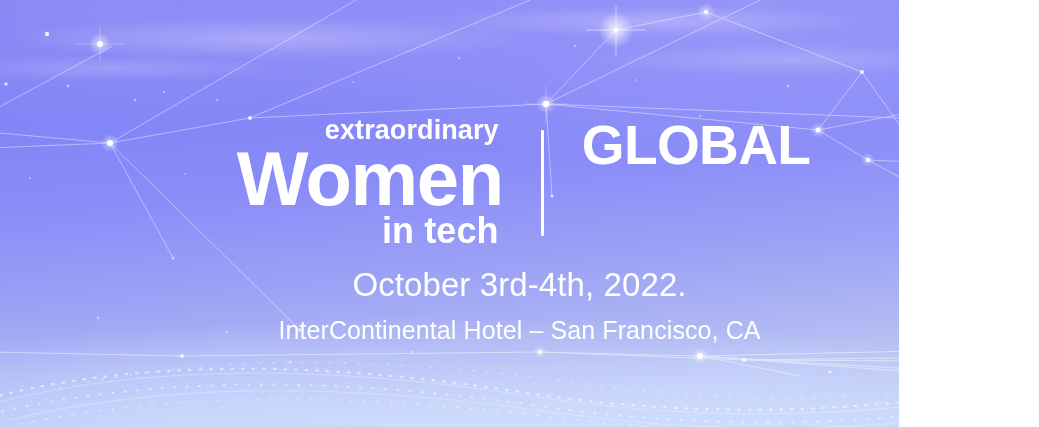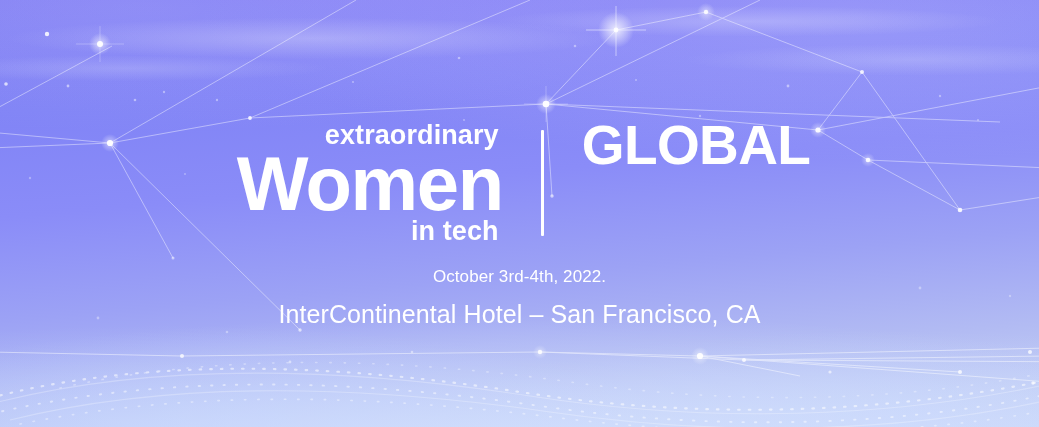--- a/index.html
+++ b/index.html
@@ -4,21 +4,21 @@
 <title>Extraordinary Women in Tech — Global Conference</title>
 <style>
   html, body {
     margin: 0;
     padding: 0;
     background: #ffffff;
   }
 
   #banner {
     position: relative;
-    width: 1039px;
+    width: 899px;
     height: 427px;
     overflow: hidden;
     font-family: "Liberation Sans", sans-serif;
     background: #8285f5;
     -webkit-font-smoothing: antialiased;
   }
 
   
   .bg-layer {
     position: absolute;
@@ -96,39 +96,39 @@
   }
 
   .word-women {
     font-size: 76px;
     font-weight: 700;
     letter-spacing: -1.4px;
     margin: -4px -2px -6px 0;
   }
 
   .word-intech {
-    font-size: 27px;
+    font-size: 36px;
     font-weight: 700;
     letter-spacing: 0.1px;
     margin-right: 2px;
     margin-top: 2px;
   }
 
   .lockup-divider {
     width: 3px;
     background: #ffffff;
     margin: 12px 38px 12px 40px;
     align-self: stretch;
     border-radius: 1px;
   }
 
   .lockup-right {
     display: flex;
-    flex-direction: column;
-    justify-content: space-between;
+    flex-direction: row;
+    justify-content: flex-end;
     color: #ffffff;
     line-height: 0.97;
     font-weight: 700;
     font-size: 55px;
     letter-spacing: -0.6px;
     padding-top: 1px;
   }
 
   .line-conference { letter-spacing: -1.2px; }
 
@@ -137,21 +137,21 @@
     position: absolute;
     left: 0;
     top: 268px;
     width: 1039px;
     text-align: center;
     color: #ffffff;
     line-height: 1;
   }
 
   .detail-date {
-    font-size: 17px;
+    font-size: 33px;
     font-weight: 400;
     letter-spacing: 0.1px;
   }
 
   .detail-venue {
     font-size: 25px;
     font-weight: 400;
     letter-spacing: 0.1px;
     margin-top: 17px;
   }

